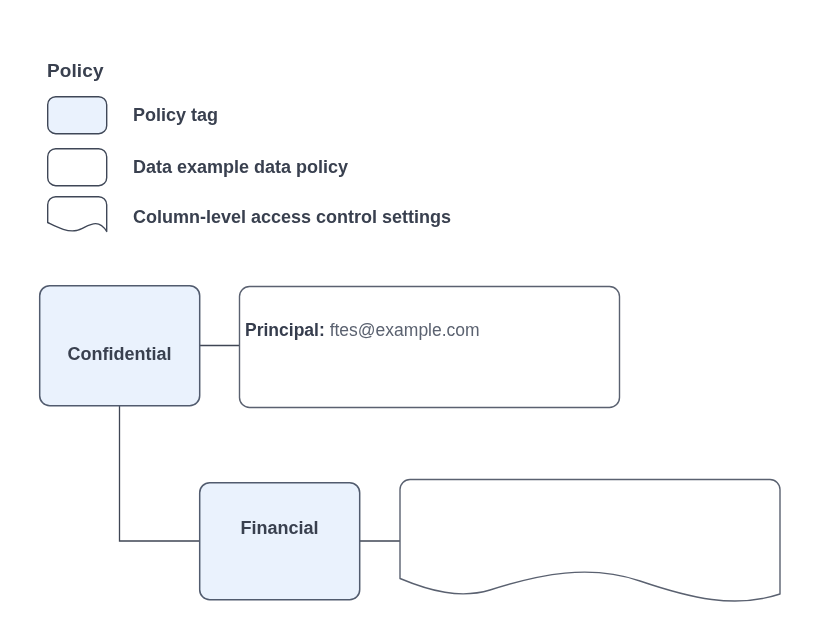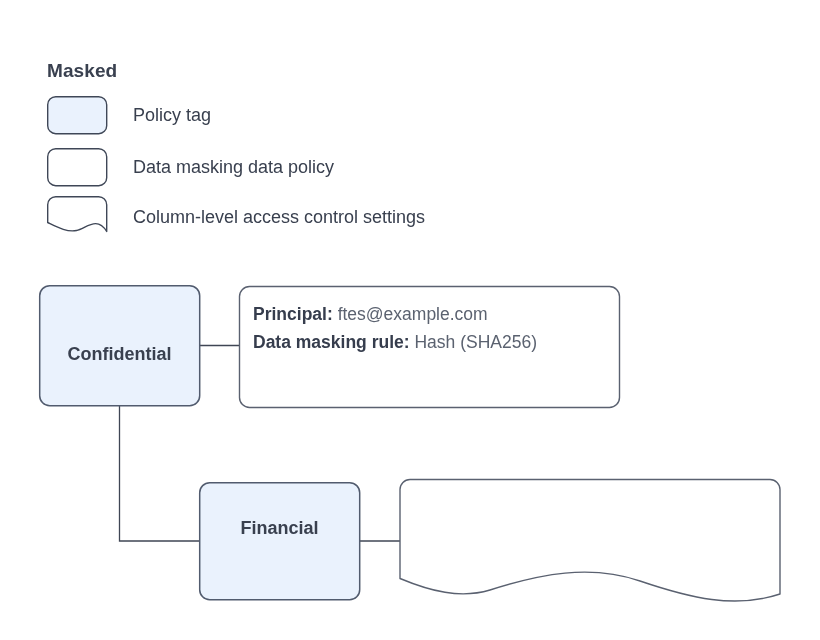--- a/index.html
+++ b/index.html
@@ -43,21 +43,21 @@
     height: 40px;
   }
   .legend-row.r1 { top: 96px; }
   .legend-row.r2 { top: 148px; }
   .legend-row.r3 { top: 196px; }
   .legend-label {
     position: absolute;
     left: 86px;
     top: 7px;
     font-size: 18px;
-    font-weight: normal;
+    font-weight: bold;
     color: #39404f;
     white-space: nowrap;
     line-height: 24px;
   }
   .legend-row.r3 .legend-label { top: 9px; }
 
   
   .node {
     position: absolute;
     box-sizing: border-box;
@@ -91,22 +91,21 @@
     line-height: 28px;
     color: #5b6270;
     white-space: nowrap;
   }
   .callout-text b {
     color: #363d4d;
     font-weight: bold;
   }
   #callout1-text {
     left: 245px;
-    top: 300px;
-    margin-left: 8px;
+    top: 316px;
   }
   #callout2-text {
     left: 405px;
     top: 495px;
   }
 </style>
 </head>
 <body>
 
 <svg id="canvas" viewBox="0 0 820 640" xmlns="http://www.w3.org/2000/svg">
@@ -142,47 +141,43 @@
            C 460 599 430 591 400 578.5
            L 400 489.5
            A 10 10 0 0 1 410 479.5
            Z" fill="#ffffff" stroke="#5a6170" stroke-width="1.4" stroke-linejoin="round"></path>
 
   <rect x="39.7" y="285.7" width="160" height="120" rx="10" ry="10" fill="#eaf2fd" stroke="#515b6e" stroke-width="1.5"></rect>
 
   <rect x="199.7" y="482.7" width="160" height="117" rx="10" ry="10" fill="#eaf2fd" stroke="#515b6e" stroke-width="1.5"></rect>
 </svg>
 
-<div class="legend-title">Masked</div>
+<div class="legend-title">Policy</div>
 
 <div class="legend-row r1">
   <div class="legend-label">Policy tag</div>
 </div>
 
 <div class="legend-row r2">
-  <div class="legend-label">Data masking data policy</div>
+  <div class="legend-label">Data example data policy</div>
 </div>
 
 <div class="legend-row r3">
   <div class="legend-label">Column-level access control settings</div>
 </div>
 
 <div class="node" id="node-confidential" style="background:transparent;border:none;">
   <span>Confidential</span>
 </div>
 
 <div class="node" id="node-financial" style="background:transparent;border:none;">
   <span>Financial</span>
 </div>
 
 <div class="callout-text" id="callout1-text">
   <div>
     <b>Principal:</b>
     <span>ftes@example.com</span>
   </div>
-  <div>
-    <b>Data masking rule:</b>
-    <span>Hash (SHA256)</span>
-  </div>
 </div>
 
 <div class="callout-text" id="callout2-text">
 </div>
 
 </body></html>

